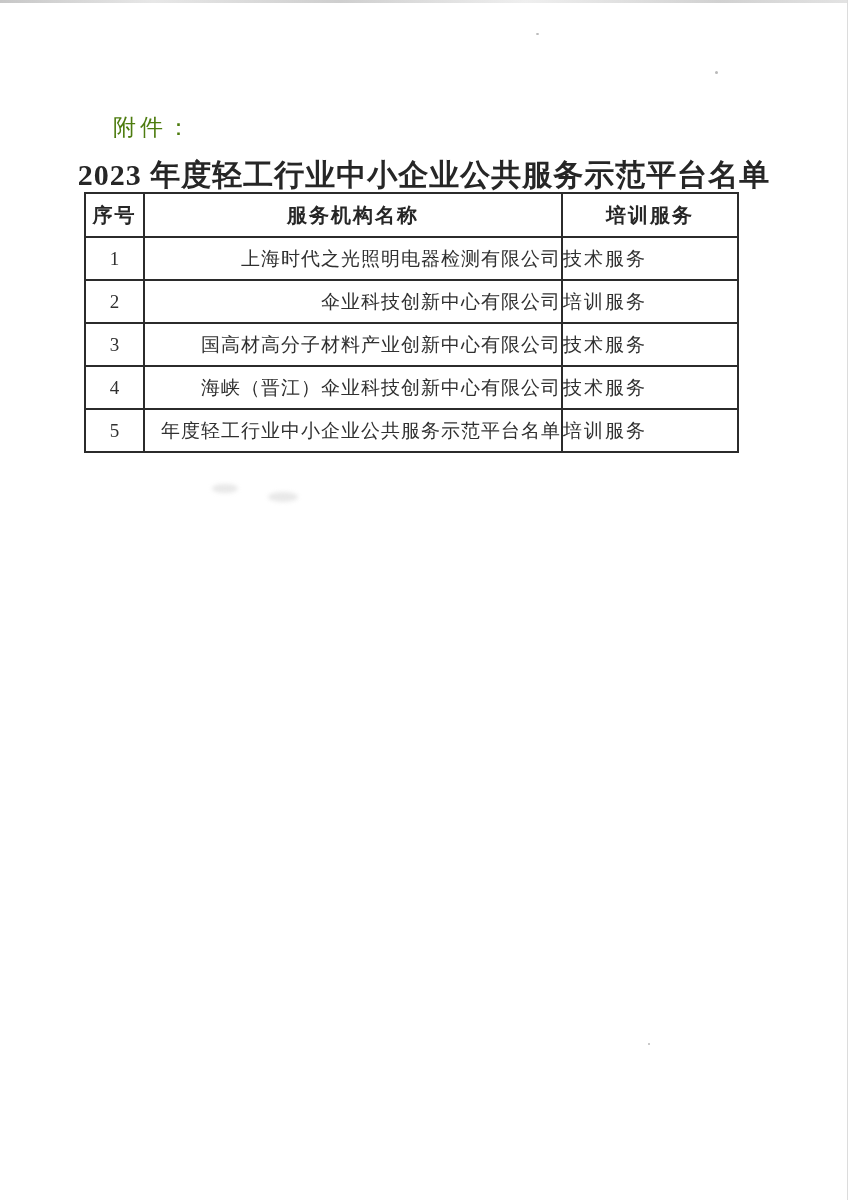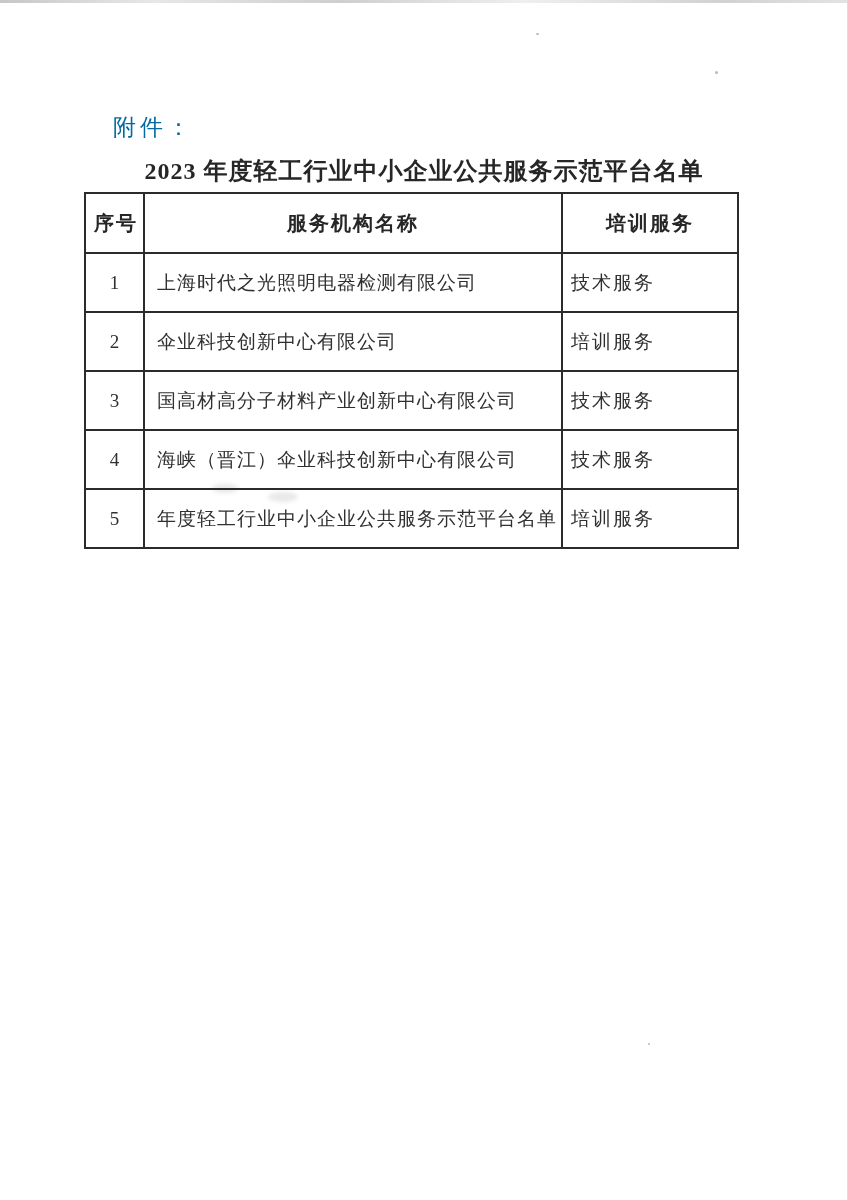--- a/index.html
+++ b/index.html
@@ -41,50 +41,50 @@
     border-radius: 50%;
     opacity: 0.6;
   }
   
   .attachment-label {
     position: absolute;
     left: 113px;
     top: 112px;
     font-size: 23px;
     letter-spacing: 4px;
-    color: #0369a1;
+    color: #4d7c0f;
   }
   .doc-title {
     position: absolute;
     left: 0;
     top: 155px;
     width: 100%;
     text-align: center;
-    font-size: 24px;
+    font-size: 30px;
     font-weight: bold;
     letter-spacing: 1px;
     color: #262626;
     white-space: nowrap;
   }
   
   table.platform-table {
     position: absolute;
     left: 84px;
     top: 192px;
     width: 653px;
     border-collapse: collapse;
     table-layout: fixed;
   }
   .platform-table col.c-no   { width: 59px; }
   .platform-table col.c-name { width: 418px; }
   .platform-table col.c-type { width: 176px; }
   .platform-table th,
   .platform-table td {
     border: 2px solid #2b2b2b;
-    padding: 8px;
+    padding: 0;
     overflow: hidden;
     white-space: nowrap;
   }
   .platform-table th {
     height: 42px;
     font-size: 20px;
     font-weight: bold;
     text-align: center;
     letter-spacing: 2px;
     color: #262626;
@@ -92,21 +92,21 @@
   .platform-table td {
     height: 41px;
     font-size: 19px;
     color: #303030;
   }
   td.cell-no {
     text-align: center;
     letter-spacing: 0;
   }
   td.cell-name {
-    text-align: left;
+    text-align: right;
     padding-left: 12px;
     letter-spacing: 1px;
   }
   td.cell-type {
     letter-spacing: 2px;
   }
 </style>
 </head>
 <body>
 

